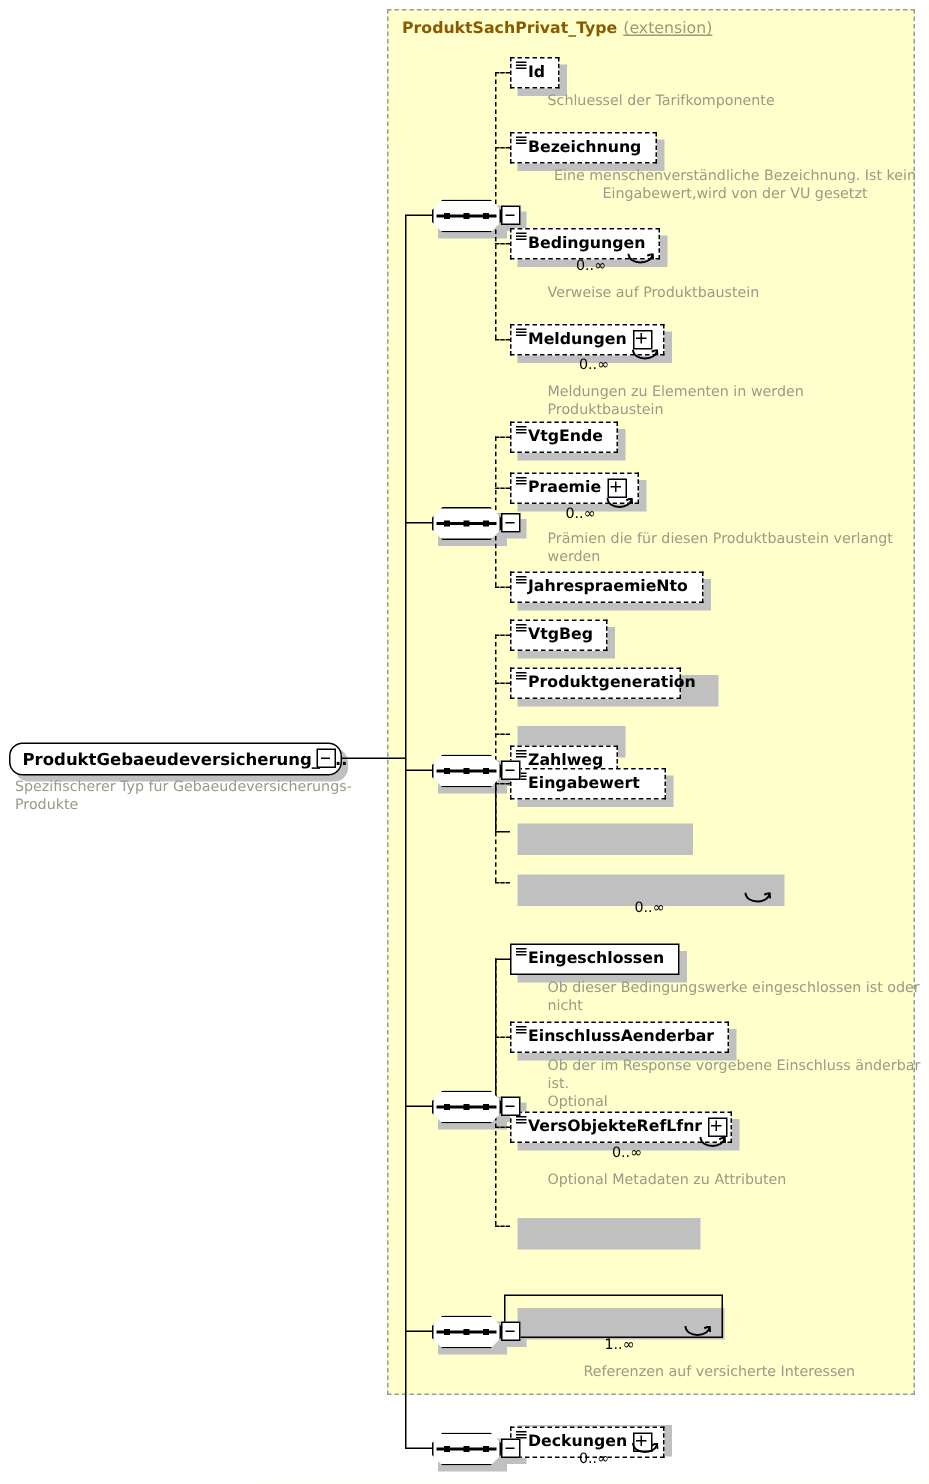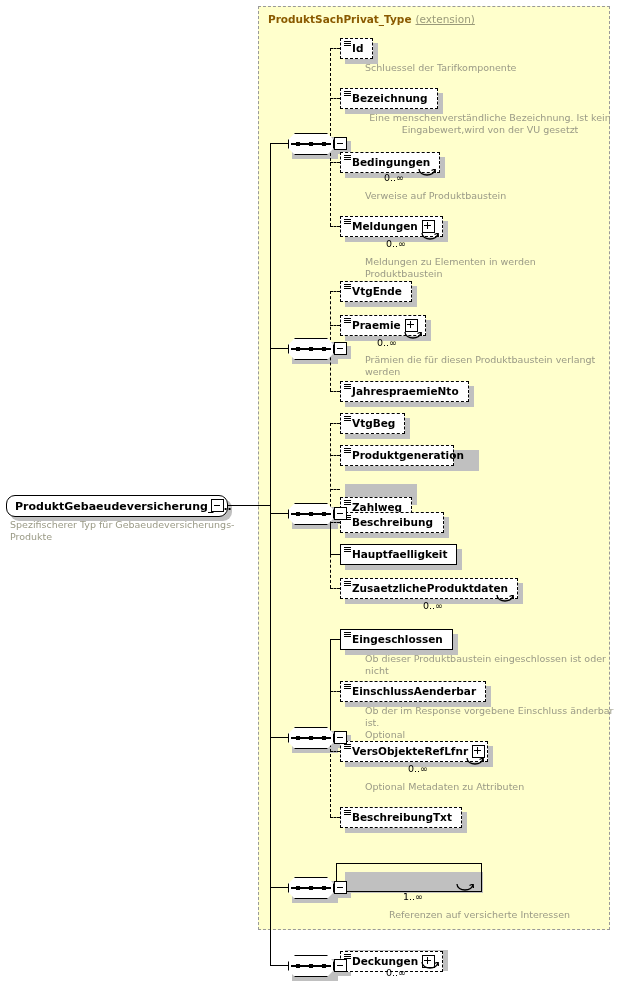--- a/index.html
+++ b/index.html
@@ -341,42 +341,26 @@
       <span class="lbl">Zahlweg</span>
     </div>
     <div class="dln h" style="left: 330px; top: 522px; width: 10px;"></div>
     <div class="shadow" style="left: 345px; top: 517px; width: 104px; height: 21px;"></div>
     <div class="node optional" style="left: 340px; top: 512px; width: 104px;">
       <span class="attr-mark">
         <i></i>
         <i></i>
         <i></i>
       </span>
-      <span class="lbl">Beschreibung</span>
+      <span class="lbl">Eingabewert</span>
     </div>
     <div class="ln h" style="left: 330px; top: 554px; width: 10px;"></div>
     <div class="shadow" style="left: 345px; top: 549px; width: 117px; height: 21px;"></div>
-    <div class="node required" style="left: 340px; top: 544px; width: 117px;">
-      <span class="attr-mark">
-        <i></i>
-        <i></i>
-        <i></i>
-      </span>
-      <span class="lbl">Hauptfaelligkeit</span>
-    </div>
     <div class="dln h" style="left: 330px; top: 588px; width: 10px;"></div>
     <div class="shadow" style="left: 345px; top: 583px; width: 178px; height: 21px;"></div>
-    <div class="node optional" style="left: 340px; top: 578px; width: 178px;">
-      <span class="attr-mark">
-        <i></i>
-        <i></i>
-        <i></i>
-      </span>
-      <span class="lbl">ZusaetzlicheProduktdaten</span>
-    </div>
     <svg class="repeat-arc" width="18" height="12" style="left: 496px; top: 595px; position: absolute;">
       <path d="M1 0 C1 8, 17 8, 17 0" fill="none" stroke="#000" stroke-width="1.3"></path>
       <path d="M13.5 1.5 L17 0 L17.5 4" fill="none" stroke="#000" stroke-width="1.3"></path>
     </svg>
     <div class="occ" style="left: 423px; top: 600px;">0..∞</div>
     <div class="ln h" style="left: 270px; top: 737px; width: 18px;"></div>
     <div class="shadow" style="left: 292px; top: 731px; width: 46px; height: 22px;"></div>
     <div class="seq" style="left: 288px; top: 727px;">
       <div class="oct"></div>
       <div class="bar"></div>
@@ -394,21 +378,21 @@
     <div class="ln h" style="left: 330px; top: 639px; width: 10px;"></div>
     <div class="shadow" style="left: 345px; top: 634px; width: 113px; height: 21px;"></div>
     <div class="node required" style="left: 340px; top: 629px; width: 113px;">
       <span class="attr-mark">
         <i></i>
         <i></i>
         <i></i>
       </span>
       <span class="lbl">Eingeschlossen</span>
     </div>
-    <div class="doc" style="left: 365px; top: 653px; width: 250px;">Ob dieser Produktbaustein eingeschlossen ist oder nicht</div>
+    <div class="doc" style="left: 365px; top: 653px; width: 250px;">Ob dieser Bedingungswerke eingeschlossen ist oder nicht</div>
     <div class="dln h" style="left: 330px; top: 691px; width: 10px;"></div>
     <div class="shadow" style="left: 345px; top: 686px; width: 146px; height: 21px;"></div>
     <div class="node optional" style="left: 340px; top: 681px; width: 146px;">
       <span class="attr-mark">
         <i></i>
         <i></i>
         <i></i>
       </span>
       <span class="lbl">EinschlussAenderbar</span>
     </div>
@@ -426,28 +410,20 @@
       <span class="plus-btn"></span>
     </div>
     <svg class="repeat-arc" width="18" height="12" style="left: 466px; top: 758px; position: absolute;">
       <path d="M1 0 C1 8, 17 8, 17 0" fill="none" stroke="#000" stroke-width="1.3"></path>
       <path d="M13.5 1.5 L17 0 L17.5 4" fill="none" stroke="#000" stroke-width="1.3"></path>
     </svg>
     <div class="occ" style="left: 408px; top: 763px;">0..∞</div>
     <div class="doc" style="left: 365px; top: 781px; width: 250px;">Optional Metadaten zu Attributen</div>
     <div class="dln h" style="left: 330px; top: 817px; width: 10px;"></div>
     <div class="shadow" style="left: 345px; top: 812px; width: 122px; height: 21px;"></div>
-    <div class="node optional" style="left: 340px; top: 807px; width: 122px;">
-      <span class="attr-mark">
-        <i></i>
-        <i></i>
-        <i></i>
-      </span>
-      <span class="lbl">BeschreibungTxt</span>
-    </div>
     <div class="ln h" style="left: 270px; top: 887px; width: 18px;"></div>
     <div class="shadow" style="left: 292px; top: 881px; width: 46px; height: 22px;"></div>
     <div class="seq" style="left: 288px; top: 877px;">
       <div class="oct"></div>
       <div class="bar"></div>
       <div class="dots">
         <b style="left: 0px;"></b>
         <b style="left: 13px;"></b>
         <b style="left: 26px;"></b>
       </div>

